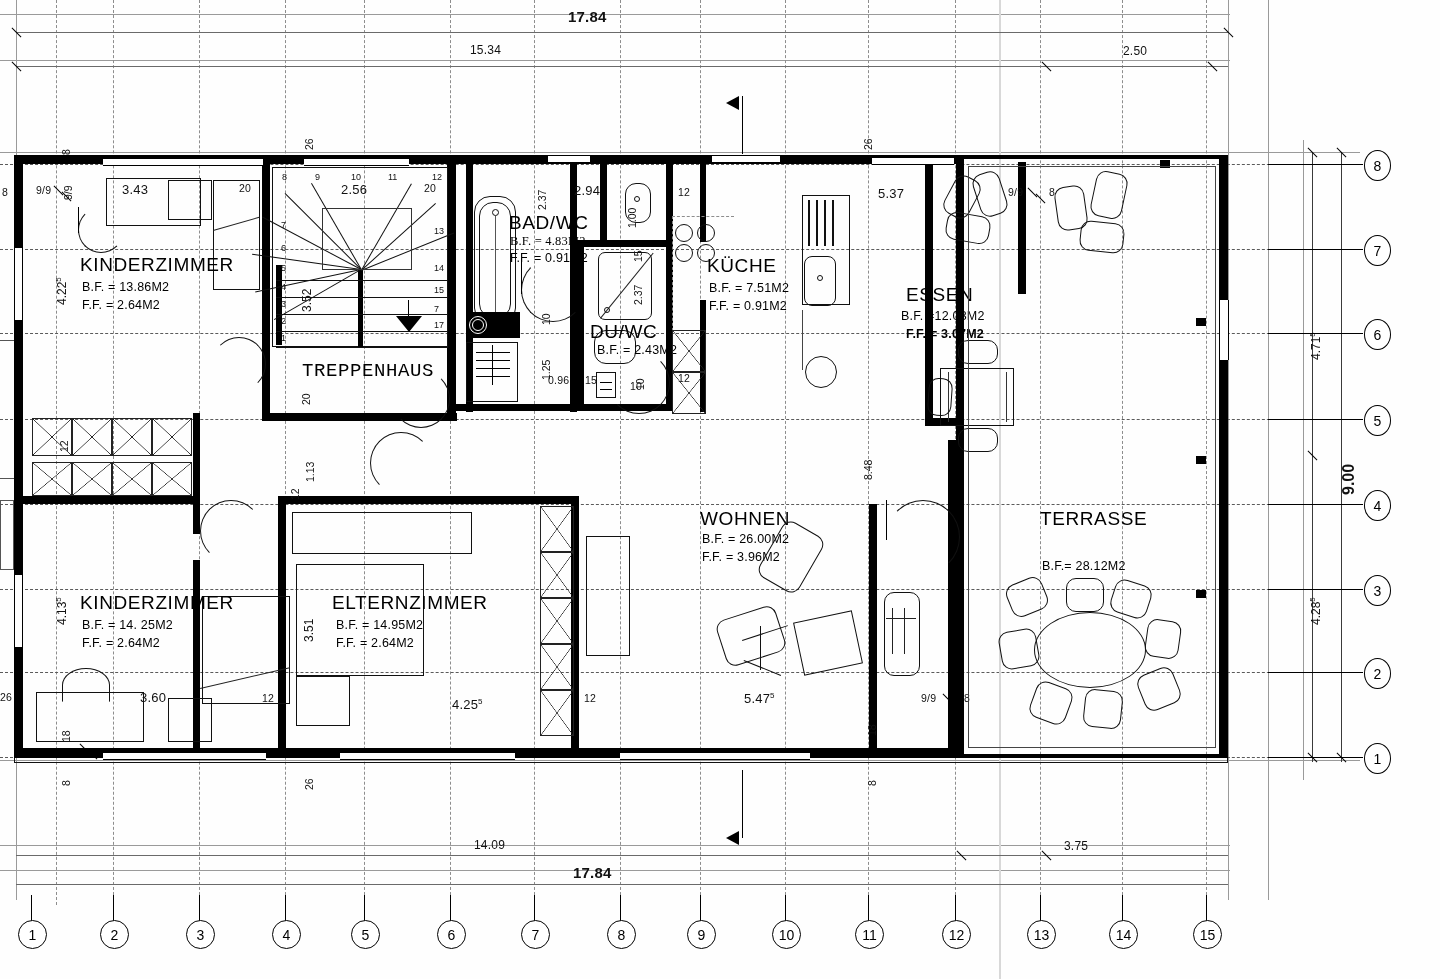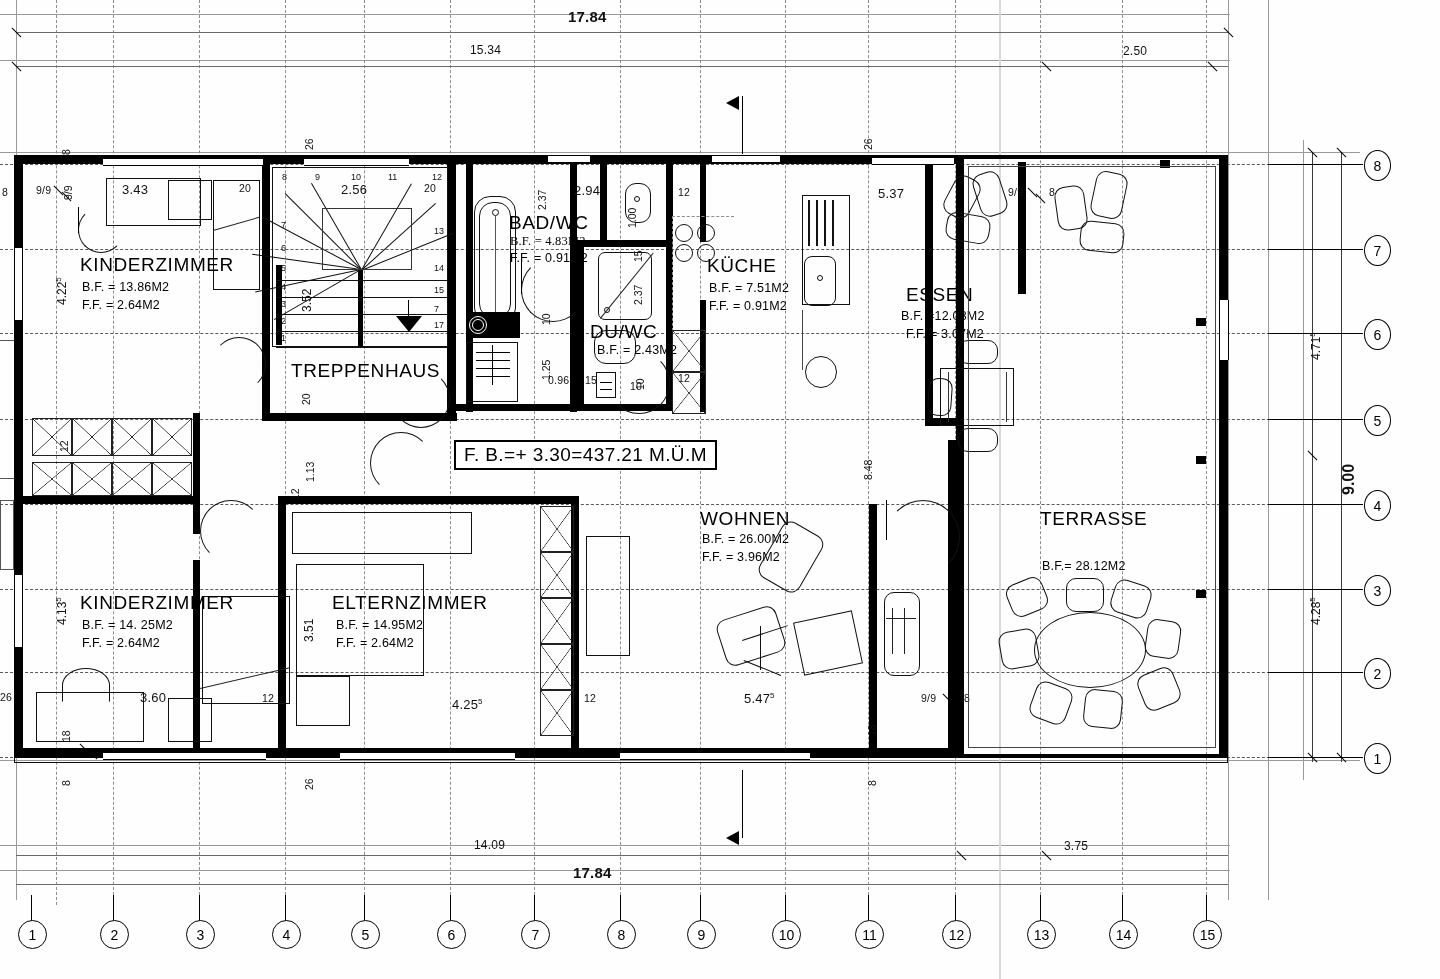--- a/index.html
+++ b/index.html
@@ -373,21 +373,21 @@
 
     <div class="sectri" style="left:396px;top:316px;border-left:13px solid transparent;border-right:13px solid transparent;border-top:16px solid #000;"></div>
     <div class="ln" style="left:408px;top:300px;width:1px;height:16px;"></div>
 
     <div class="dim" style="left:341px;top:182px;font-size:13px;">2.56</div>
     <div class="dimv" style="left:300px;top:312px;">3.52</div>
     <div class="dim sm" style="left:424px;top:182px;">20</div>
     <div class="dimv sm" style="left:303px;top:150px;">26</div>
     <div class="dimv sm" style="left:300px;top:405px;">20</div>
 
-    <div class="roomname" style="left:291px;top:360px;">TREPPENHAUS</div>
+    <div class="roomname" style="left:302px;top:360px;font-family:Liberation Mono, monospace;">TREPPENHAUS</div>
 
     <div class="arcdoor" style="left:212px;top:337px;width:52px;height:52px;border-color:#111;border-bottom-color:transparent;border-left-color:transparent;"></div>
     <div class="arcdoor" style="left:392px;top:370px;width:56px;height:56px;border-color:#111;border-top-color:transparent;border-left-color:transparent;"></div>
     <div class="arcdoor" style="left:370px;top:432px;width:60px;height:60px;border-color:#111;border-bottom-color:transparent;border-right-color:transparent;"></div>
   </div>
 
   <div>
     <div class="rrect" style="left:474px;top:196px;width:42px;height:128px;border-radius:16px;"></div>
     <div class="rrect" style="left:479px;top:202px;width:32px;height:116px;border-radius:14px;"></div>
     <div class="round" style="left:492px;top:209px;width:7px;height:7px;"></div>
@@ -475,41 +475,40 @@
     <div class="dim sm" style="left:1008px;top:186px;">9/9</div>
     <div class="dim sm" style="left:1049px;top:186px;">8</div>
     <div class="dimv sm" style="left:862px;top:150px;">26</div>
     <div class="tick" style="left:1026px;top:192px;"></div>
     <div class="tick" style="left:1034px;top:198px;"></div>
   </div>
 
   <div>
     <div class="roomname" style="left:906px;top:284px;">ESSEN</div>
     <div class="roomsub" style="left:901px;top:309px;">B.F. =12.03M2</div>
-    <div class="roomsub" style="left:906px;top:327px;">F.F. =  3.07M2</div>
+    <div class="roomsub" style="left:906px;top:327px;font-weight:bold;">F.F. =  3.07M2</div>
 
     <div class="rrect rot" style="left:948px;top:176px;width:28px;height:42px;transform:rotate(28deg);"></div>
     <div class="rrect rot" style="left:976px;top:172px;width:28px;height:44px;transform:rotate(-18deg);"></div>
     <div class="rrect rot" style="left:946px;top:214px;width:44px;height:28px;transform:rotate(10deg);"></div>
 
     <div class="thin" style="left:940px;top:368px;width:74px;height:58px;"></div>
     <div class="ln" style="left:948px;top:372px;width:1px;height:50px;background:#333;"></div>
     <div class="ln" style="left:1006px;top:372px;width:1px;height:50px;background:#333;"></div>
     <div class="rrect rot" style="left:928px;top:378px;width:24px;height:38px;transform:rotate(4deg);"></div>
     <div class="rrect rot" style="left:958px;top:340px;width:40px;height:24px;"></div>
     <div class="rrect rot" style="left:958px;top:428px;width:40px;height:24px;"></div>
 
     <div class="rrect rot" style="left:1093px;top:172px;width:32px;height:46px;transform:rotate(12deg);"></div>
     <div class="rrect rot" style="left:1056px;top:186px;width:30px;height:44px;transform:rotate(-8deg);"></div>
     <div class="rrect rot" style="left:1080px;top:222px;width:44px;height:30px;transform:rotate(6deg);"></div>
 
     <div class="dimv sm" style="left:862px;top:480px;">8.48</div>
   </div>
 
-  <div class="levelbox" style="left:454px;top:440px;">F. B.=+ 3.30=437.21 M.Ü.M</div>
 
   <div>
     <div class="roomname" style="left:700px;top:508px;text-align:center;">WOHNEN</div>
     <div class="roomsub" style="left:702px;top:532px;">B.F. = 26.00M2</div>
     <div class="roomsub" style="left:702px;top:550px;">F.F. =   3.96M2</div>
 
     <div class="rrect rot" style="left:768px;top:525px;width:46px;height:64px;transform:rotate(30deg);"></div>
     <div class="rrect rot" style="left:720px;top:612px;width:62px;height:48px;transform:rotate(-18deg);"></div>
     <div class="thin rot" style="left:798px;top:616px;width:60px;height:54px;transform:rotate(-12deg);"></div>
     <div class="rrect rot" style="left:884px;top:592px;width:36px;height:84px;"></div>

